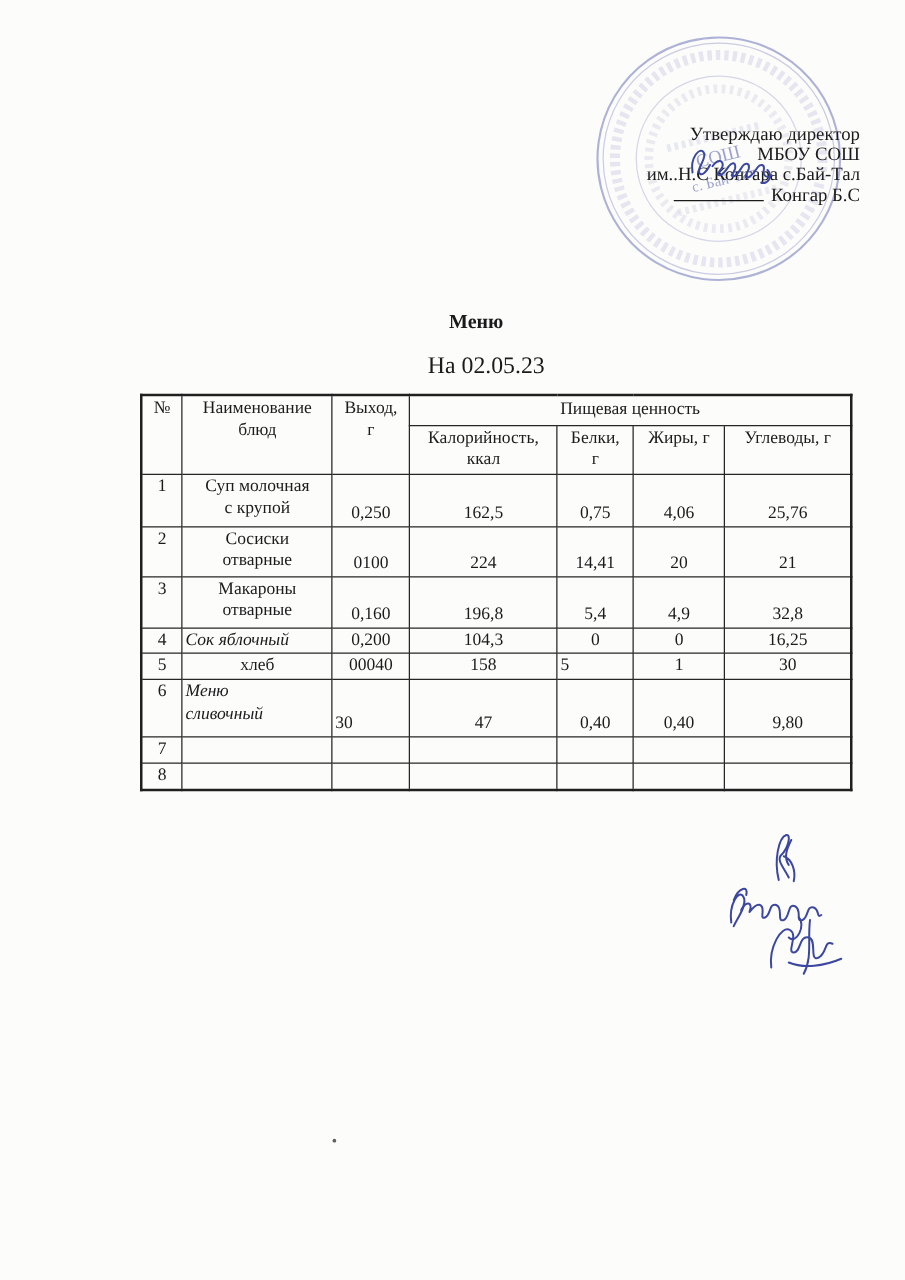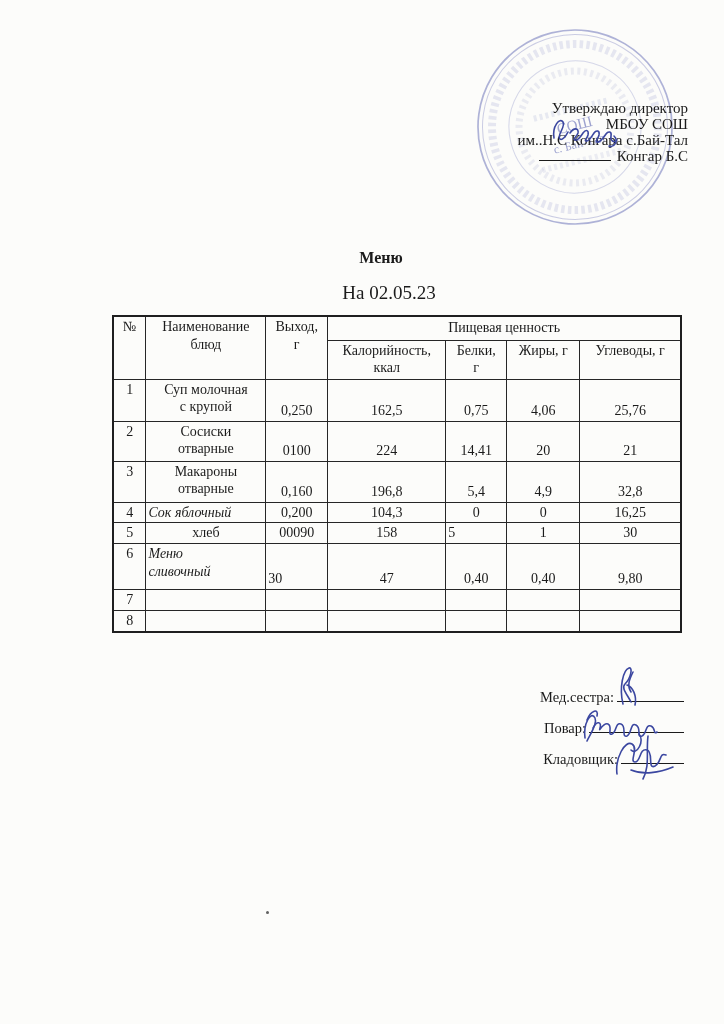--- a/index.html
+++ b/index.html
@@ -184,21 +184,21 @@
       <td class="v">0</td>
       <td class="v">0</td>
       <td class="v">16,25</td>
     </tr>
 
     <tr style="height:19px">
       <td class="no">5</td>
       <td class="name al-c">
         <span class="ln">хлеб</span>
       </td>
-      <td class="v">00090</td>
+      <td class="v">00040</td>
       <td class="v">158</td>
       <td class="v-l">5</td>
       <td class="v">1</td>
       <td class="v">30</td>
     </tr>
 
     <tr style="height:46px">
       <td class="no">6</td>
       <td class="name al-l">
         <span class="ln">Меню</span>
@@ -226,31 +226,20 @@
       <td class="name al-c"></td>
       <td class="v"></td>
       <td class="v"></td>
       <td class="v"></td>
       <td class="v"></td>
       <td class="v"></td>
     </tr>
   </tbody>
     </table>
 
-  <div class="sig-block">
-    <div class="sig-row">
-      <span>Мед.сестра:</span><span class="sig-line w67"></span>
-    </div>
-    <div class="sig-row">
-      <span>Повар:</span><span class="sig-line w95"></span>
-    </div>
-    <div class="sig-row">
-      <span>Кладовщик:</span><span class="sig-line w63"></span>
-    </div>
-  </div>
 
   <svg class="staff-sigs" viewBox="0 0 170 130">
     <g fill="none" stroke="#3b47a0" stroke-width="1.6" stroke-linecap="round">
 
       <path d="M88,46 C84,30 88,12 94,10 C98,9 96,20 90,26 C86,30 92,36 96,44"></path>
       <path d="M98,14 C94,22 92,28 96,34 M92,27 C98,29 102,38 100,47"></path>
 
       <path d="M50,80 C48,66 56,52 60,60 C63,66 54,78 52,83"></path>
       <path d="M52,62 C56,52 64,50 62,58"></path>
       <path d="M58,70 C62,62 67,64 65,70 C63,76 68,64 73,66 C78,68 72,78 77,76 C82,74 80,64 86,66 C92,68 86,80 92,78 C97,76 95,64 101,67 C107,70 101,80 107,78 C112,76 110,66 116,68 C121,70 118,77 122,74"></path>

